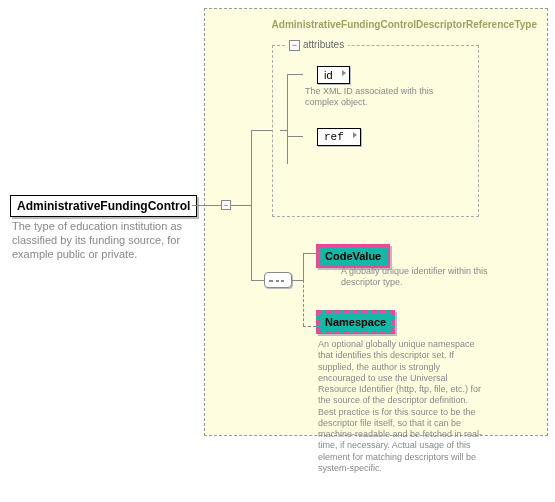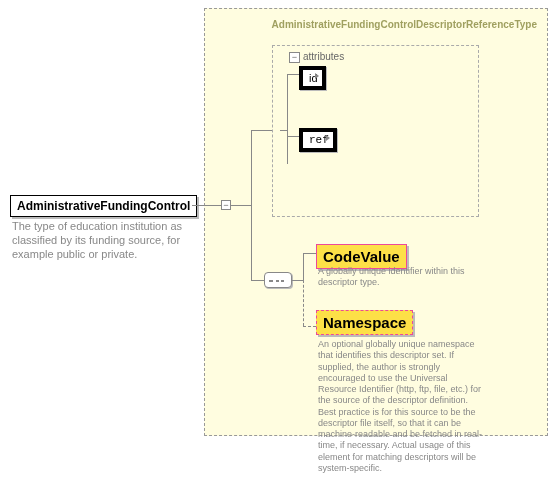--- a/index.html
+++ b/index.html
@@ -45,56 +45,56 @@
 
   .attr-box {
     position: absolute;
     left: 272px; top: 45px; width: 207px; height: 172px;
     border: 1px dashed #aaa;
   }
   .attr-title {
     position: absolute;
     top: -7px; left: 12px;
     background: #fffde0;
-    font-size: 10px; color: #666; padding: 0 4px; margin-top: 12px;
+    font-size: 10px; color: #666; padding: 0 4px;
   }
   .attr-title .mini-icon {
     display: inline-block; width: 11px; height: 11px;
     border: 1px solid #888; background: #fff;
     font-size: 9px; line-height: 9px; text-align: center;
     vertical-align: middle; margin-right: 3px;
   }
 
   .attr-item {
     position: absolute;
-    left: 299px;
-    border: 4px solid #000000;
+    left: 317px;
+    border: 1px solid #000000;
     background: #fff;
-    padding: 2px 4px 2px 6px;
+    padding: 2px 16px 2px 6px;
     font-size: 11px;
     box-shadow: 1px 1px 0 #bbb;
   }
   .attr-item::after {
     content: ""; position: absolute; right: 3px; top: 3px;
     width: 0; height: 0; border-left: 4px solid #888;
     border-top: 3px solid transparent; border-bottom: 3px solid transparent;
   }
   .attr-desc {
     position: absolute;
     left: 305px; width: 160px;
     font-size: 9px; color: #888; line-height: 1.25;
   }
 
   .elem-box {
     position: absolute;
     left: 316px;
-    border: 1px solid #ec4899;
-    background: #fde047;
+    border: 3px solid #ec4899;
+    background: #14b8a6;
     padding: 3px 6px;
-    font-size: 15px; font-weight: bold;
+    font-size: 11px; font-weight: bold;
     box-shadow: 2px 2px 0 #bbb;
   }
   .elem-box.opt { border-style: dashed; }
   .elem-desc {
     position: absolute;
     left: 318px; width: 170px;
     font-size: 9px; color: #888; line-height: 1.25;
   }
 
   
@@ -156,37 +156,38 @@
   </div>
 
   <div class="v-line" style="left:287px; top:74px; height:90px;"></div>
   <div class="h-line" style="left:287px; top:74px; width:16px;"></div>
   <div class="h-line" style="left:287px; top:136px; width:16px;"></div>
   <div class="h-line" style="left:280px; top:130px; width:7px;"></div>
 
   <div class="attr-item" style="top:66px;">
     <span>id</span>
   </div>
+  <div class="attr-desc" style="top:86px;">The XML ID associated with this complex object.</div>
 
   <div class="attr-item" style="top:128px;font-family:Liberation Mono, monospace;">
     <span>ref</span>
   </div>
 
   <div class="h-line" style="left:251px; top:280px; width:13px;"></div>
   <div class="seq-box" style="left:264px; top:272px;"></div>
   <div class="h-line" style="left:292px; top:280px; width:11px;"></div>
 
   <div class="v-line" style="left:303px; top:253px; height:27px;"></div>
   <div class="v-dash" style="left:303px; top:280px; height:46px;"></div>
   <div class="h-line" style="left:303px; top:253px; width:13px;"></div>
   <div class="h-line" style="left:303px; top:326px; width:13px; background:none; border-top:1px dashed #888; height:0;"></div>
 
   <div class="elem-box" style="top:244px;">
     <span>CodeValue</span>
   </div>
-  <div class="elem-desc" style="top:266px;">A globally unique identifier within this descriptor type.</div>
+  <div class="elem-desc" style="top:266px;margin-left:23px;">A globally unique identifier within this descriptor type.</div>
 
   <div class="elem-box opt" style="top:310px;">
     <span>Namespace</span>
   </div>
   <div class="elem-desc" style="top:339px;">An optional globally unique namespace that identifies this descriptor set. If supplied, the author is strongly encouraged to use the Universal Resource Identifier (http, ftp, file, etc.) for the source of the descriptor definition. Best practice is for this source to be the descriptor file itself, so that it can be machine-readable and be fetched in real-time, if necessary. Actual usage of this element for matching descriptors will be system-specific.</div>
 
 </div>
 
 </body></html>

